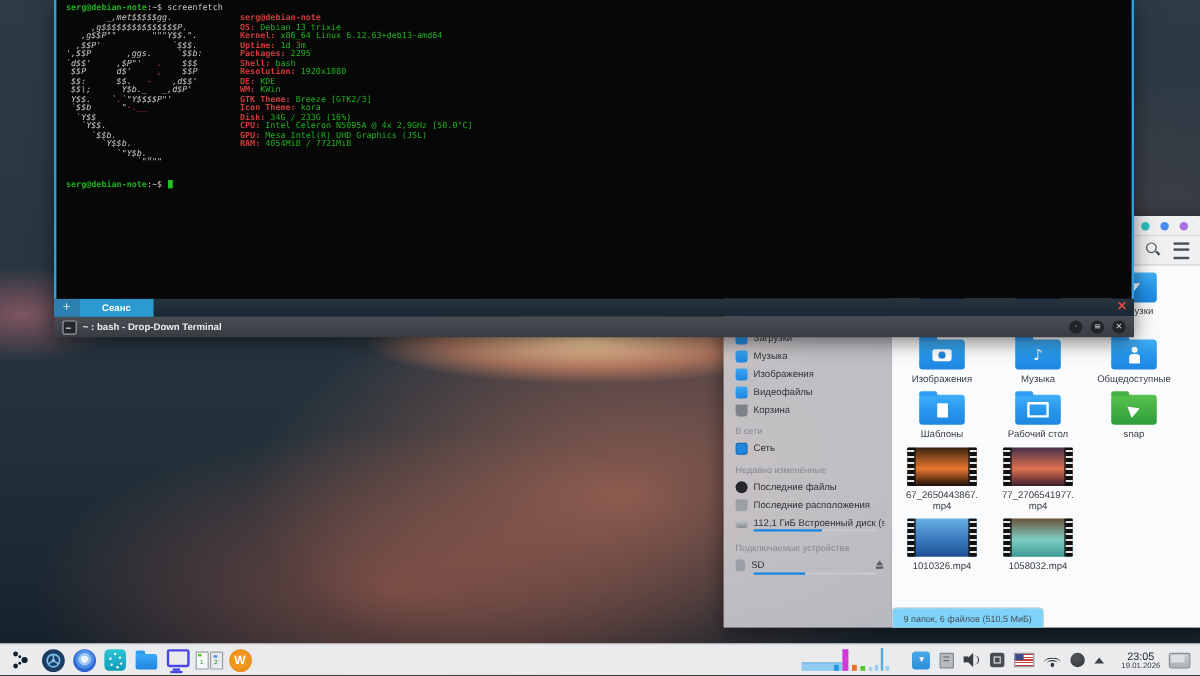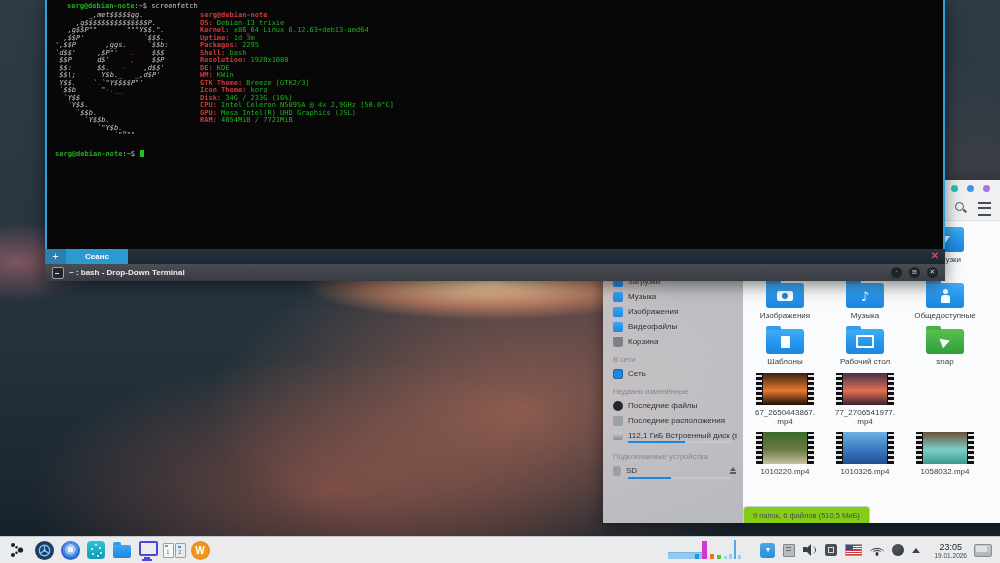--- a/index.html
+++ b/index.html
@@ -63,26 +63,26 @@
   .fg-plain{width:14px;height:9px;border:2px solid #fff;border-radius:1px;}
   .fg-page{width:9px;height:12px;background:#fff;border-radius:1px;}
   .fg-down{width:0;height:0;border:5px solid transparent;border-top:7px solid #fff;margin-top:5px;}
   .fg-film{width:14px;height:10px;background:#fff;border-left:2px dotted #2496ec;border-right:2px dotted #2496ec;}
   .fg-doc{width:10px;height:12px;background:#fff;border-radius:1px;}
   .fg-snap{width:0;height:0;border-left:9px solid #fff;border-top:5px solid transparent;border-bottom:5px solid transparent;transform:rotate(-20deg);}
   .thumb{width:58px;height:32px;position:relative;background:#000;border-radius:1px;margin-top:2px;overflow:hidden;}
   .perf{position:absolute;top:0;bottom:0;width:6px;background:repeating-linear-gradient(180deg,#101010 0 2px,#e8e8e8 2px 3.5px,#101010 3.5px 5px);}
   .pl{left:0;border-right:1px solid #101010;}
   .pr{right:0;border-left:1px solid #101010;}
-  .status-bubble{position:absolute;left:0;bottom:0;height:16px;padding:0 9px;background:#84cc16;border:1px solid #cdd0d3;border-bottom:none;border-radius:4px 4px 0 0;font-size:7.5px;color:#4a4e52;display:flex;align-items:center;}
+  .status-bubble{position:absolute;left:0;bottom:0;height:16px;padding:0 9px;background:#7dd3fc;border:1px solid #cdd0d3;border-bottom:none;border-radius:4px 4px 0 0;font-size:7.5px;color:#4a4e52;display:flex;align-items:center;}
   
   #terminal{position:absolute;left:45px;top:0;width:900px;height:281px;z-index:10;box-shadow:0 4px 16px rgba(0,0,0,.5);}
   .term-screen{height:249px;background:#070707;border-left:2px solid #2f9fe0;border-right:2px solid #2f9fe0;position:relative;
     font-family:"DejaVu Sans Mono",monospace;font-size:7px;line-height:7.5px;box-sizing:border-box;}
-  .tline1{position:absolute;left:8px;top:3px;white-space:pre;margin-left:12px;}
+  .tline1{position:absolute;left:8px;top:3px;white-space:pre;}
   .p-user{color:#21b021;font-weight:bold;}
   .p-sfx{color:#c8c8c8;}
   .p-cmd{color:#c8c8c8;}
   .ascii{position:absolute;left:8px;top:12px;white-space:pre;color:#c9c9c9;font-style:italic;}
   .ascii .red{color:#cc3b3b;}
   .sysinfo{position:absolute;left:153px;top:12px;white-space:pre;}
   .sysinfo .il{color:#d03c3c;font-weight:bold;}
   .sysinfo .iv{color:#21b021;}
   .sysinfo .ih{color:#d03c3c;font-weight:bold;}
   .tline2{position:absolute;left:8px;top:150px;white-space:pre;text-decoration:underline;}
@@ -292,27 +292,20 @@
             <div class="gcell">
               <div class="thumb" style="background: linear-gradient(rgb(70, 48, 74), rgb(224, 112, 80) 55%, rgb(60, 32, 48));">
                 <i class="perf pl"></i>
                 <i class="perf pr"></i>
               </div>
               <div class="glabel fl">77_2706541977.mp4</div>
             </div>
           </div>
         <div class="g-row file-row" style="top:209px">
             <div class="gcell">
-              <div class="thumb" style="background: linear-gradient(rgb(58, 106, 42), rgb(106, 122, 66) 55%, rgb(200, 192, 160));">
-                <i class="perf pl"></i>
-                <i class="perf pr"></i>
-              </div>
-              <div class="glabel fl">1010220.mp4</div>
-            </div>
-            <div class="gcell">
               <div class="thumb" style="background: linear-gradient(rgb(106, 176, 228), rgb(58, 122, 192) 55%, rgb(30, 78, 144));">
                 <i class="perf pl"></i>
                 <i class="perf pr"></i>
               </div>
               <div class="glabel fl">1010326.mp4</div>
             </div>
             <div class="gcell">
               <div class="thumb" style="background: linear-gradient(rgb(106, 80, 56), rgb(126, 207, 198) 55%, rgb(58, 154, 144));">
                 <i class="perf pl"></i>
                 <i class="perf pr"></i>

